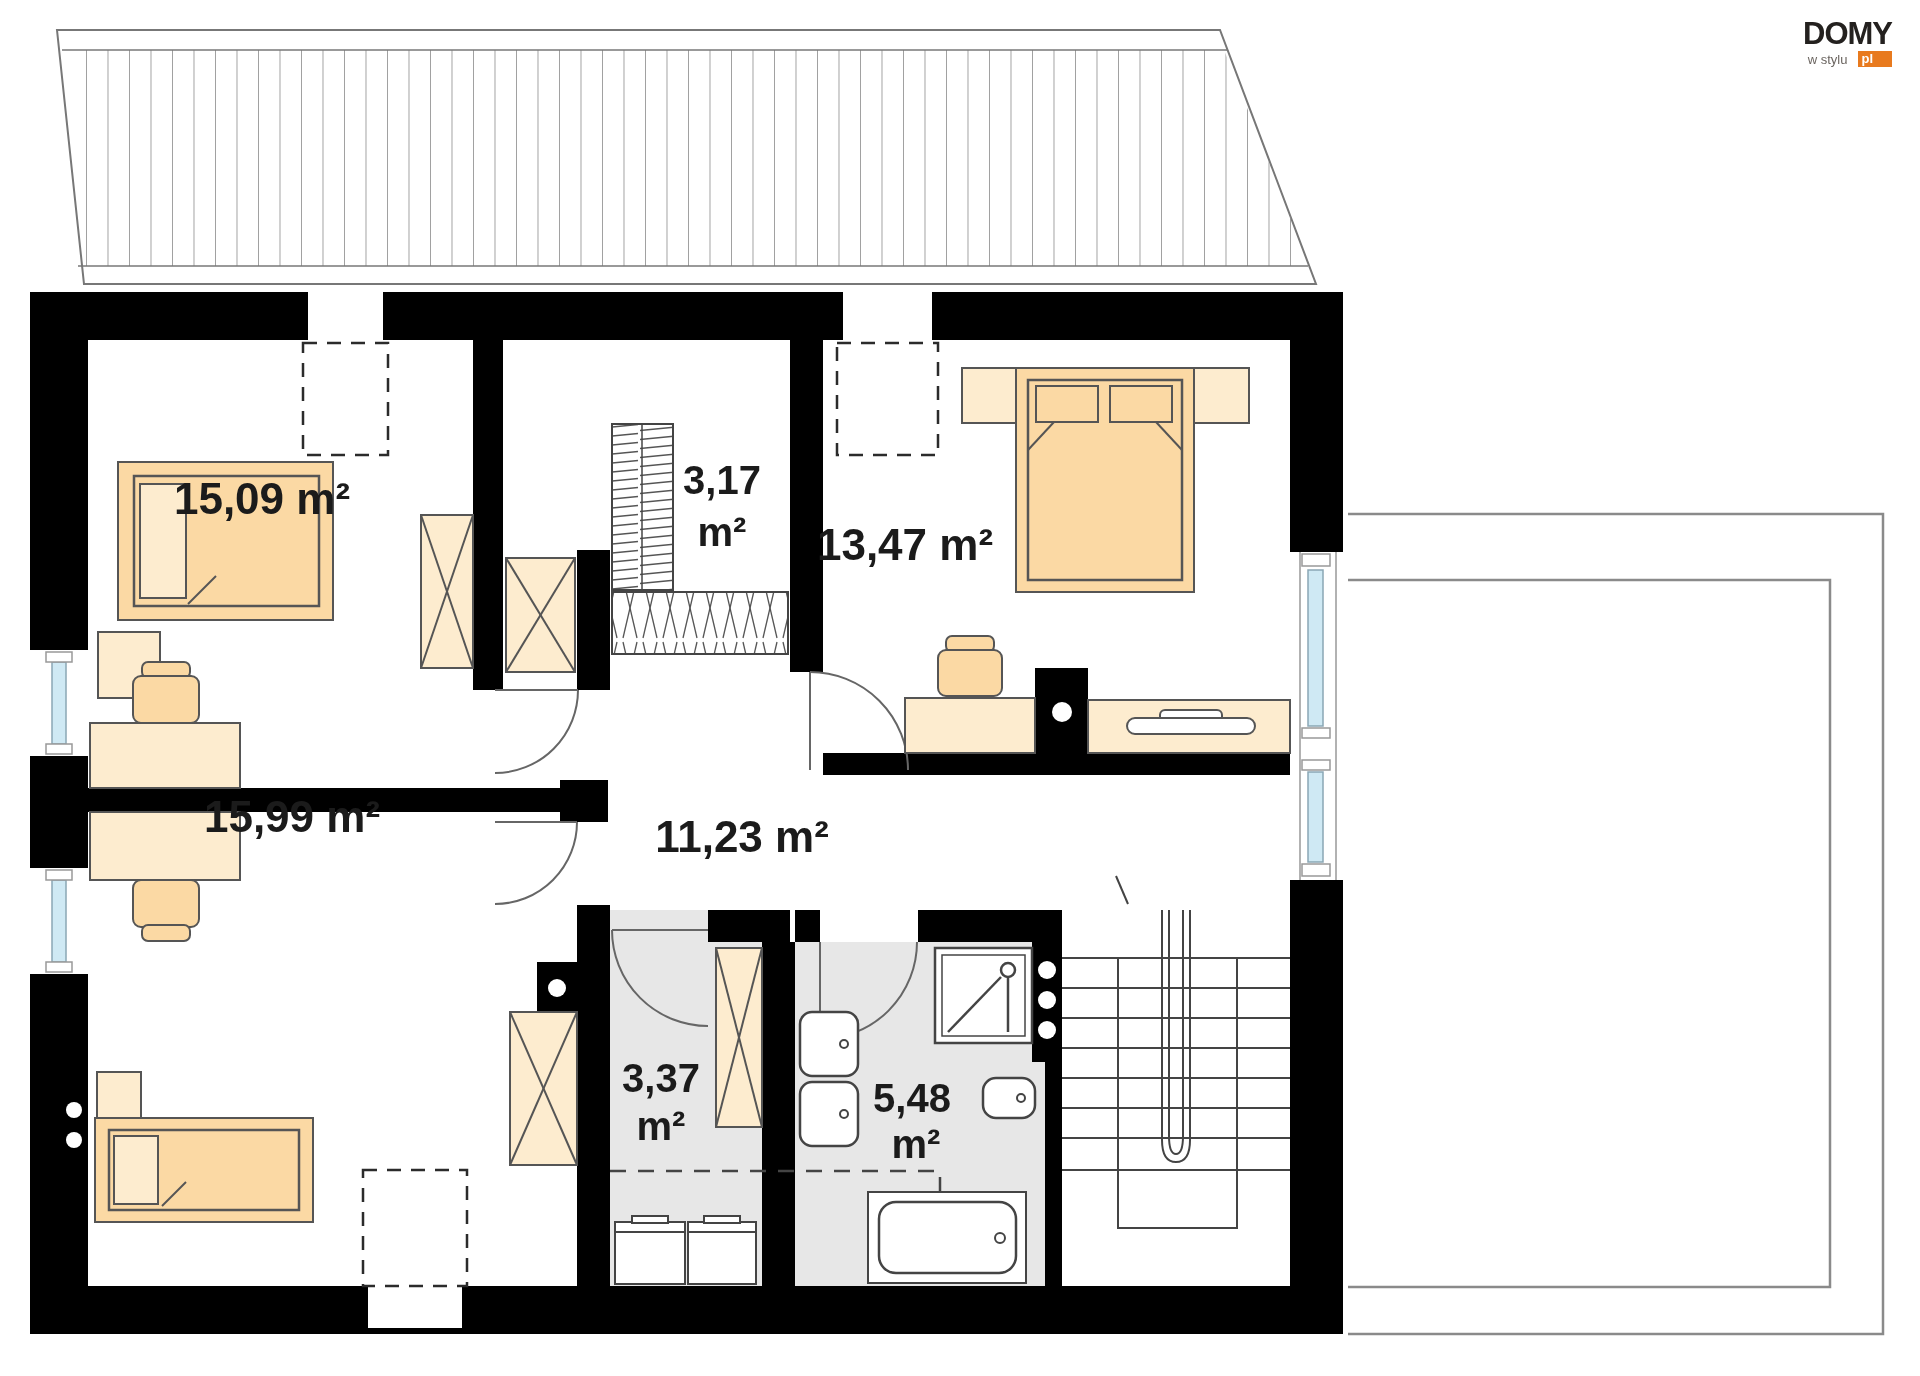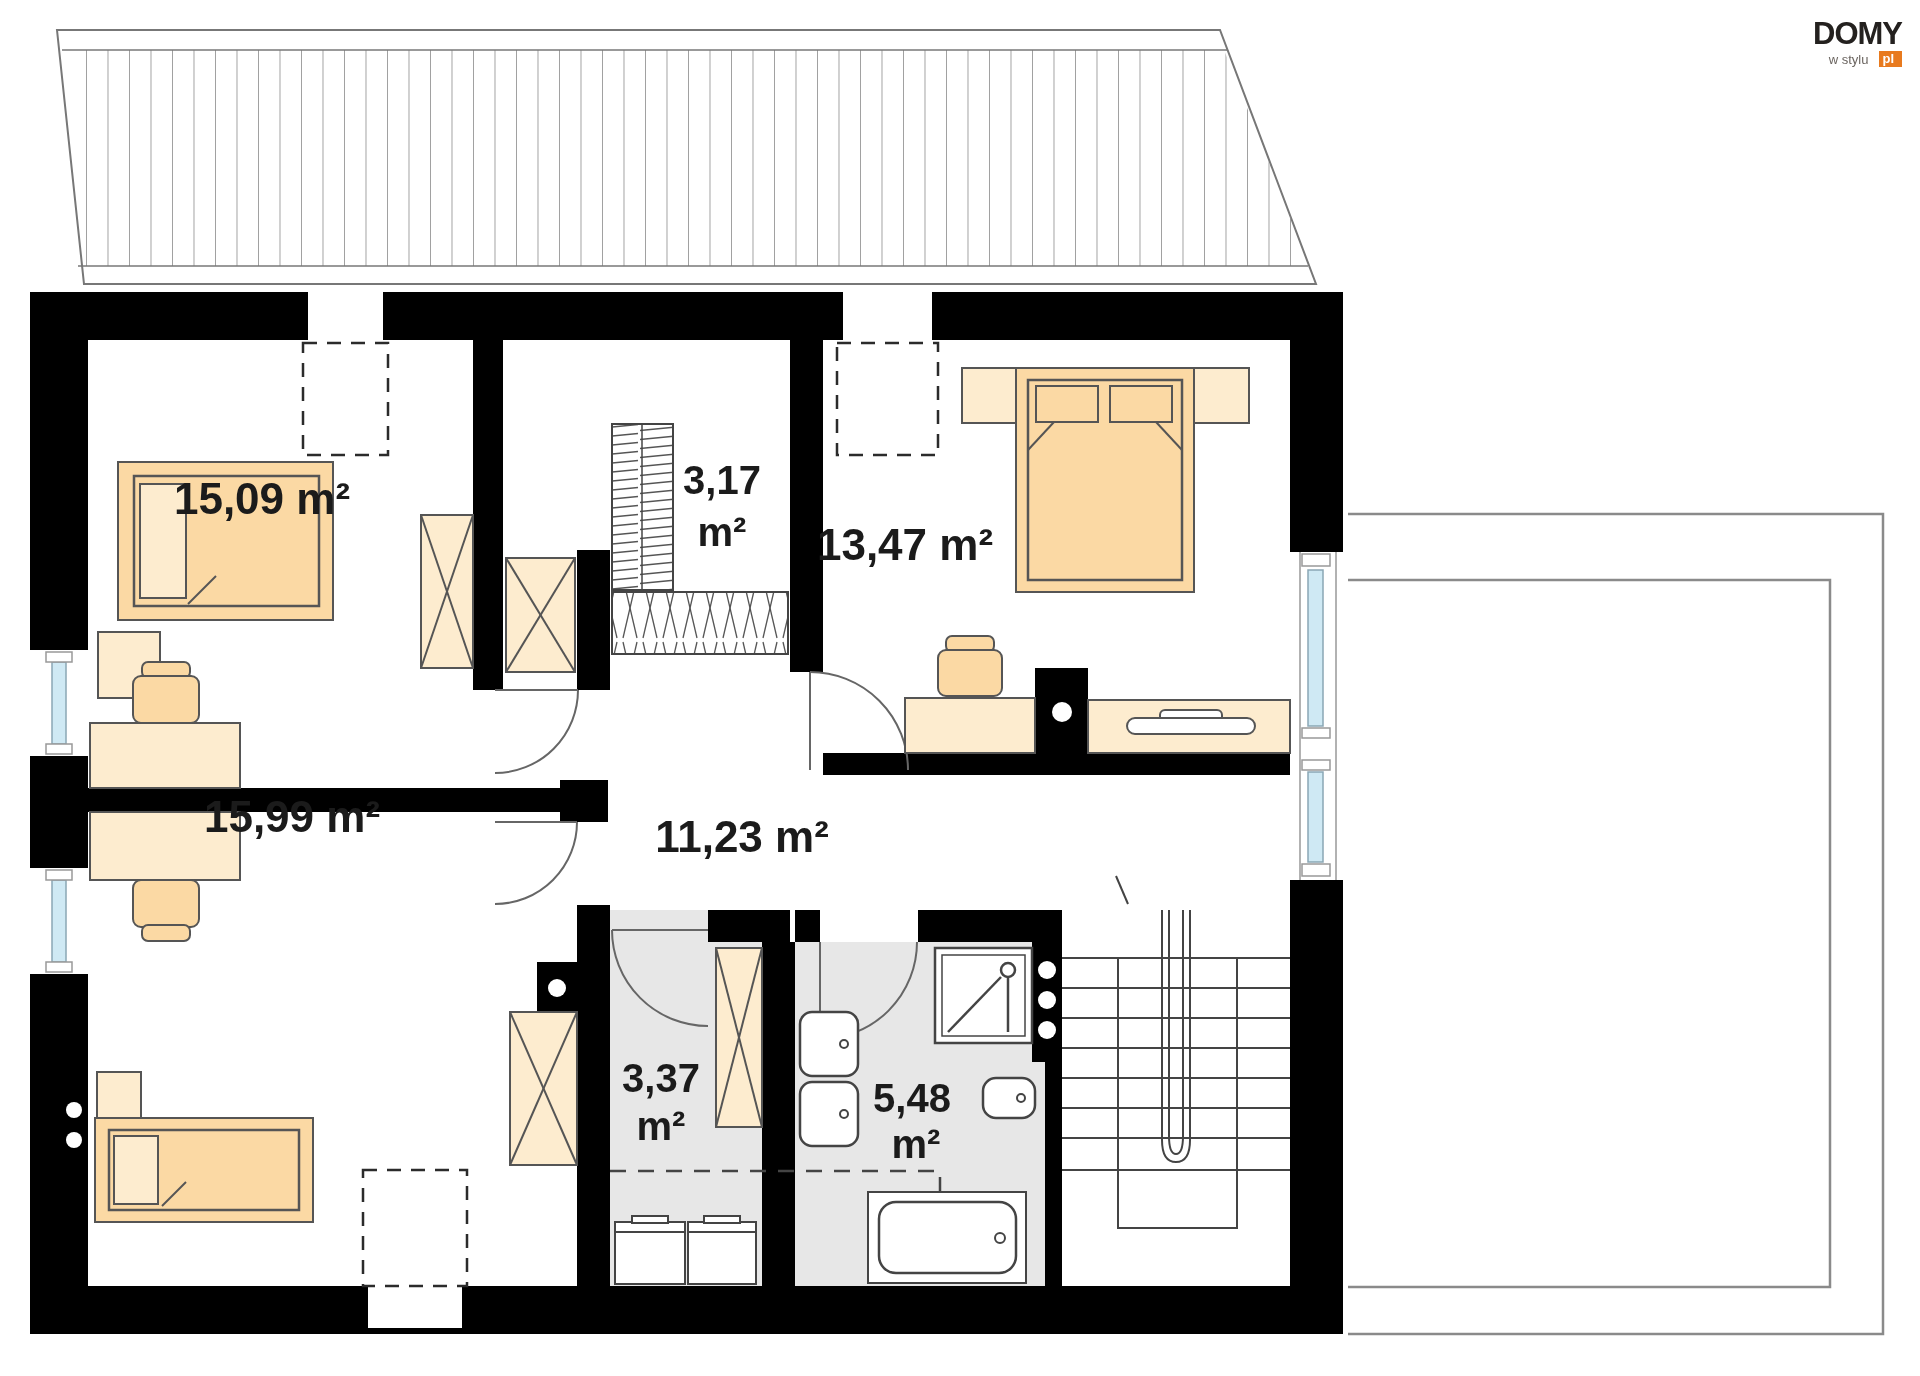--- a/index.html
+++ b/index.html
@@ -1,25 +1,25 @@
 <!DOCTYPE html>
 <html style="--wall: #000000; --ink: #1b1b1b; --sand: #fbd9a4; --sandlight: #fdeccf; --floor: #e7e7e7; --glass: #cfe9f4; --line: #555555; --thin: #8a8a8a; --accent: #e87a1e;"><head>
 <meta charset="utf-8">
 <style>
   html,body{margin:0;padding:0;background:#ffffff;}
   #stage{position:relative;width:1920px;height:1376px;background:#fff;overflow:hidden;
          font-family:"Liberation Sans",sans-serif;}
   #plan-svg{position:absolute;left:0;top:0;}
   .lbl{font-family:"Liberation Sans",sans-serif;font-weight:bold;fill:var(--ink);}
-  #brand{position:absolute;top:18px;right:18px;text-align:center;line-height:1;}
+  #brand{position:absolute;top:18px;right:28px;text-align:center;line-height:1;}
   #brand .name{font-weight:bold;font-size:31px;letter-spacing:-1px;color:#24211f;}
   #brand .sub{margin-top:2px;display:flex;align-items:center;justify-content:flex-end;gap:11px;}
   #brand .tagline{font-size:13px;color:#6b6560;}
   #brand .tld{font-size:13px;font-weight:bold;color:#fff;background:var(--accent);
-              padding:1px 8px 2px 3px;display:inline-block;}
+              padding:1px 19px 2px 3px;display:inline-block;}
 </style>
 </head>
 <body>
 
 <div id="stage">
 
 <svg id="plan-svg" width="1920" height="1376" viewBox="0 0 1920 1376">
   <defs>
     <pattern id="pRoof" width="21.5" height="12" patternUnits="userSpaceOnUse">
       <line x1="0" y1="0" x2="0" y2="12" stroke="#8a8a8a" stroke-width="1.6"></line>

